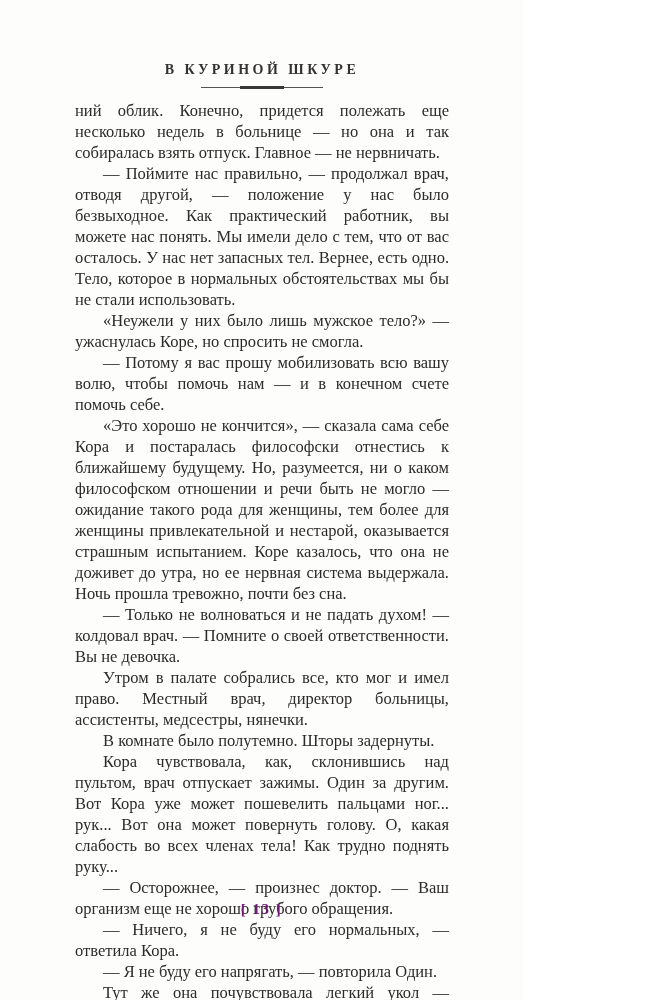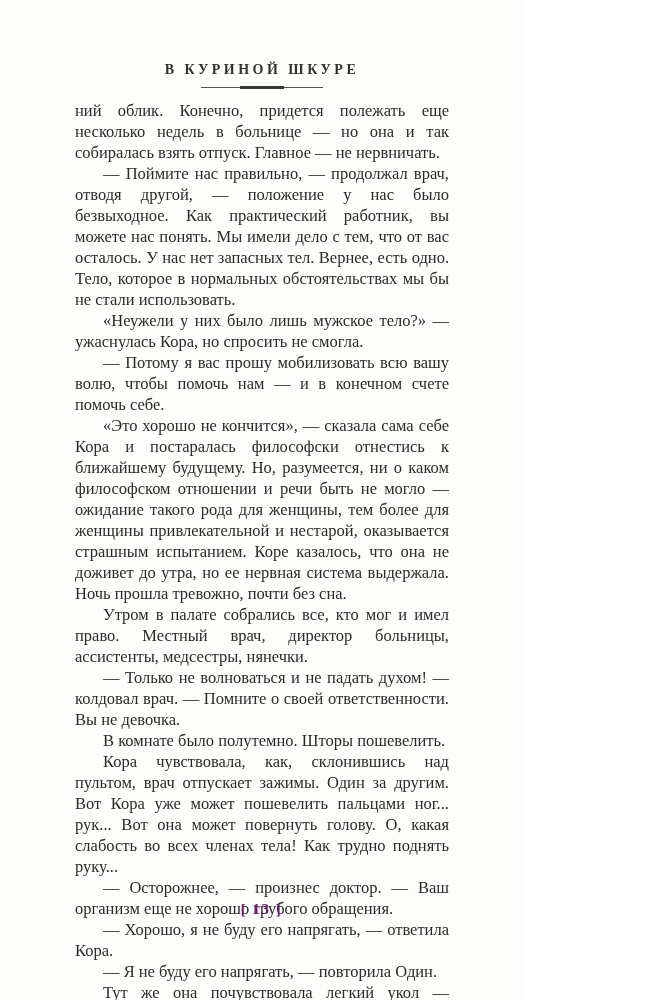--- a/index.html
+++ b/index.html
@@ -85,29 +85,29 @@
   <header class="running-head">
     <div class="head-title">В КУРИНОЙ ШКУРЕ</div>
     <div class="head-rule">
       <span class="rule-thick"></span>
     </div>
   </header>
 
   <main class="text-block">
     <p class="para no-indent">ний облик. Конечно, придется полежать еще несколько недель в больнице — но она и так собиралась взять отпуск. Главное — не нервничать.</p>
     <p class="para">— Поймите нас правильно, — продолжал врач, отводя другой, — положение у нас было безвыходное. Как практический работник, вы можете нас понять. Мы имели дело с тем, что от вас осталось. У нас нет запасных тел. Вернее, есть одно. Тело, которое в нормальных обстоятельствах мы бы не стали использовать.</p>
-    <p class="para">«Неужели у них было лишь мужское тело?» — ужаснулась Кора, но спросить не смогла.</p>
+    <p class="para">«Неужели у них было лишь мужское тело?» — ужаснулась Коре, но спросить не смогла.</p>
     <p class="para">— Потому я вас прошу мобилизовать всю вашу волю, чтобы помочь нам — и в конечном счете помочь себе.</p>
     <p class="para">«Это хорошо не кончится», — сказала сама себе Кора и постаралась философски отнестись к ближайшему будущему. Но, разумеется, ни о каком философском отношении и речи быть не могло — ожидание такого рода для женщины, тем более для женщины привлекательной и нестарой, оказывается страшным испытанием. Коре казалось, что она не доживет до утра, но ее нервная система выдержала. Ночь прошла тревожно, почти без сна.</p>
+    <p class="para">— Только не волноваться и не падать духом! — колдовал врач. — Помните о своей ответственности. Вы не девочка.</p>
     <p class="para">Утром в палате собрались все, кто мог и имел право. Местный врач, директор больницы, ассистенты, медсестры, нянечки.</p>
-    <p class="para">— Только не волноваться и не падать духом! — колдовал врач. — Помните о своей ответственности. Вы не девочка.</p>
-    <p class="para">В комнате было полутемно. Шторы пошевелить.</p>
+    <p class="para">В комнате было полутемно. Шторы задернуты.</p>
     <p class="para">Кора чувствовала, как, склонившись над пультом, врач отпускает зажимы. Один за другим. Вот Кора уже может пошевелить пальцами ног... рук... Вот она может повернуть голову. О, какая слабость во всех членах тела! Как трудно поднять руку...</p>
     <p class="para">— Осторожнее, — произнес доктор. — Ваш организм еще не хорошо грубого обращения.</p>
-    <p class="para">— Хорошо, я не буду его напрягать, — ответила Кора.</p>
+    <p class="para">— Ничего, я не буду его нормальных, — ответила Кора.</p>
     <p class="para">— Я не буду его напрягать, — повторила Один.</p>
     <p class="para">Тут же она почувствовала легкий укол — поняла, что врачи ввели транквилизатор. Значит, дело плохо...</p>
   </main>
 
   <footer class="folio">
     <span>[ 13 ]</span>
   </footer>
 
 </div>
 

